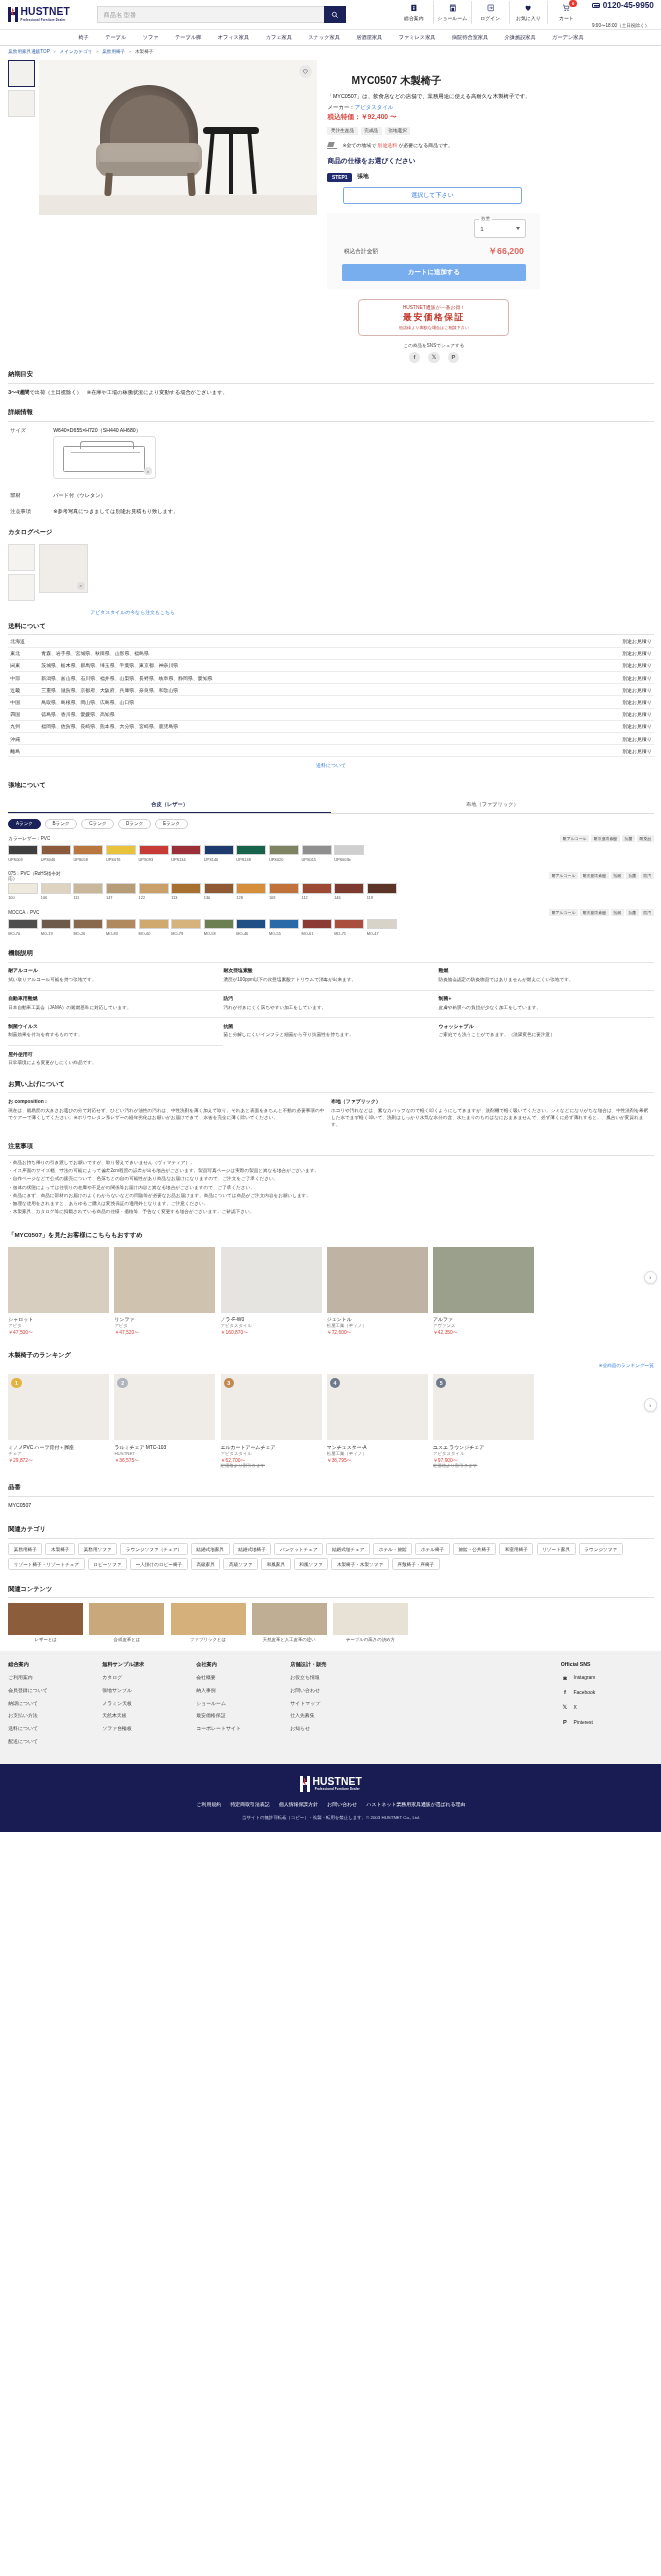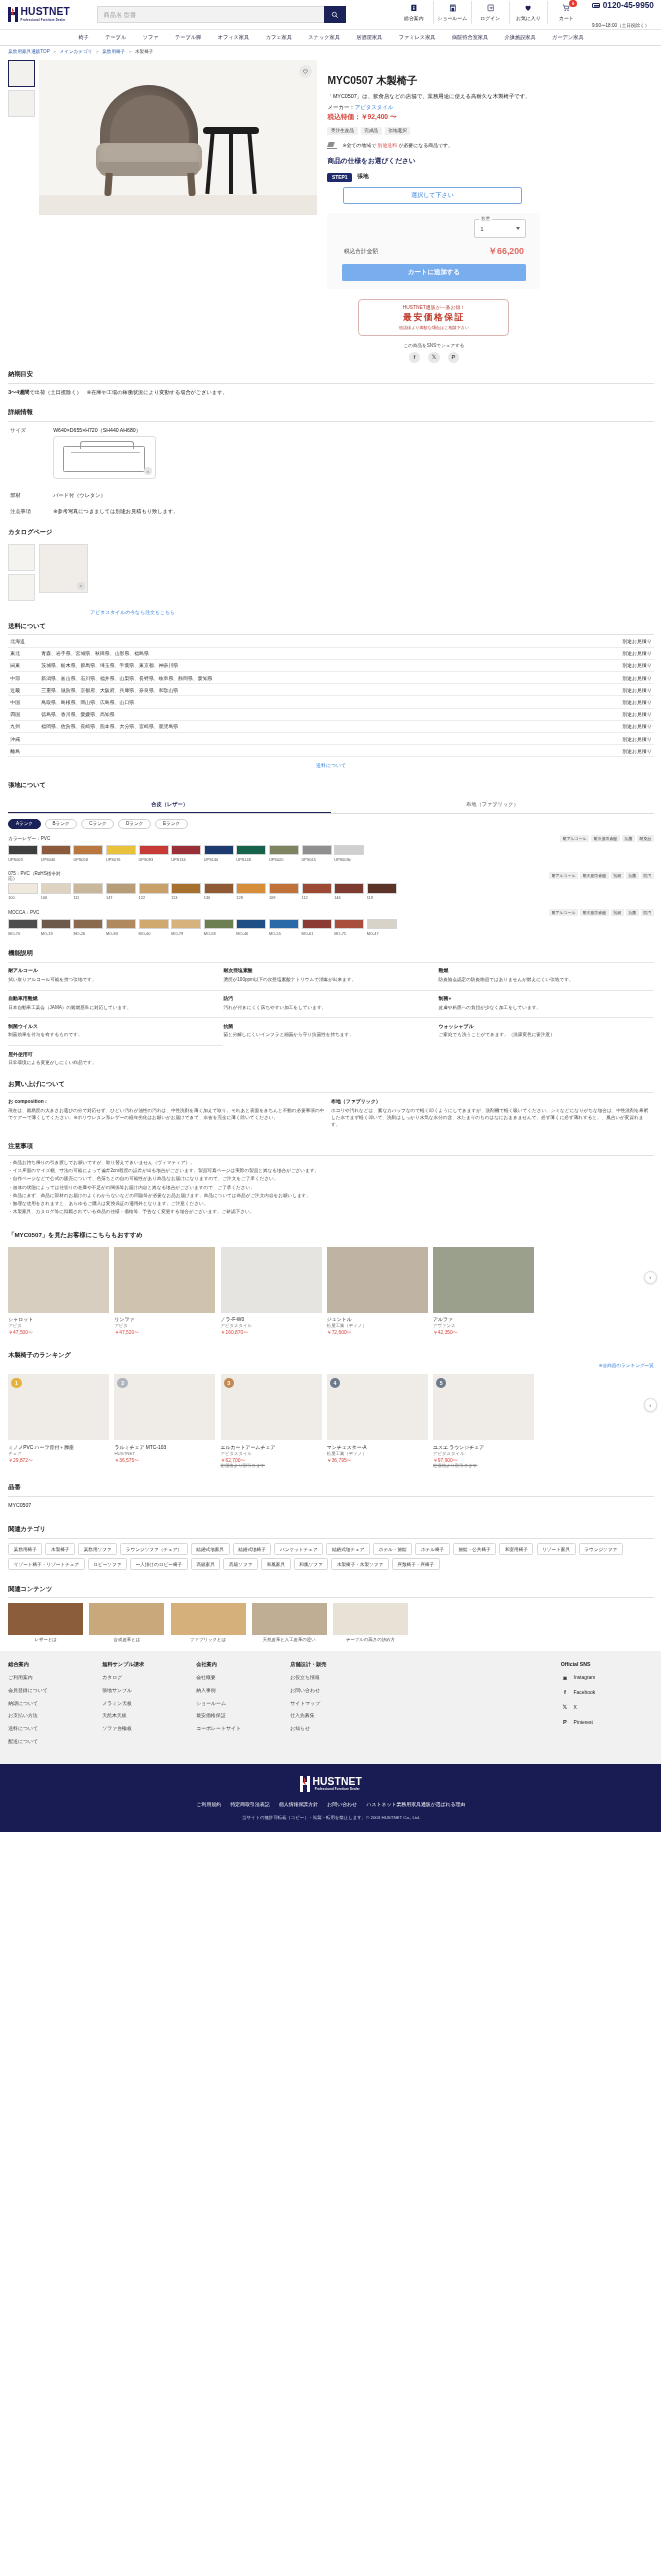--- a/index.html
+++ b/index.html
@@ -111,21 +111,21 @@
   .chair .leg.l { left:9.3px; transform: rotate(4deg); }
   .chair .leg.r { right:9.3px; transform: rotate(-4deg); }
   .sidetable { position:absolute; left:164px; bottom:20.6px; width:56px; height:67px; }
   .sidetable .top { position:absolute; left:0; top:0; width:56px; height:6.7px; background:#1d1d1d; border-radius:3.6px; }
   .sidetable .lg { position:absolute; top:5.2px; width:3.6px; height:62px; background:#1d1d1d; }
   .sidetable .lg.a{ left:5.2px; transform:rotate(5deg);} .sidetable .lg.b{ right:5.2px; transform:rotate(-5deg);}
   .sidetable .lg.c{ left:26px; }
   .floor { position:absolute; left:0; bottom:0; width:100%; height:19.6px; background:#ece7e0; }
 
   .info { width: 213px; padding-top: 14.4px; }
-  .p-title { font-size: 10.3px; font-weight: 800; line-height:1.3; margin-bottom: 4.1px; }
+  .p-title { font-size: 10.3px; font-weight: 800; line-height:1.3; margin-bottom: 4.1px; margin-left: 24px; }
   .p-desc { font-size: 5.4px; line-height: 1.65; color: #222; margin-bottom: 3.1px; }
   .p-maker { font-size: 5.4px; margin-bottom: 2.6px; }
   .p-maker a { color: #2b79d8; }
   .p-price { font-size: 6.7px; color: #d8453c; font-weight: 600; margin-bottom: 4.6px; }
   .tags { display:flex; gap: 3.1px; margin-bottom: 6.2px; }
   .tag { background:#f0f0f0; font-size: 4.6px; padding: 1.5px 3.6px; color:#333; }
   .ship-note { display:flex; align-items:center; gap:3.6px; font-size: 4.9px; margin-bottom: 8.2px; }
   .ship-note .red { color:#d8453c; }
   .ship-ico { width:11.3px;height:8.2px;position:relative;flex:none;}
   .ship-ico:before{content:"";position:absolute;left:1px;top:1px;width:6.2px;height:4.6px;background:#8d8d8d;transform:skewX(-18deg);}

